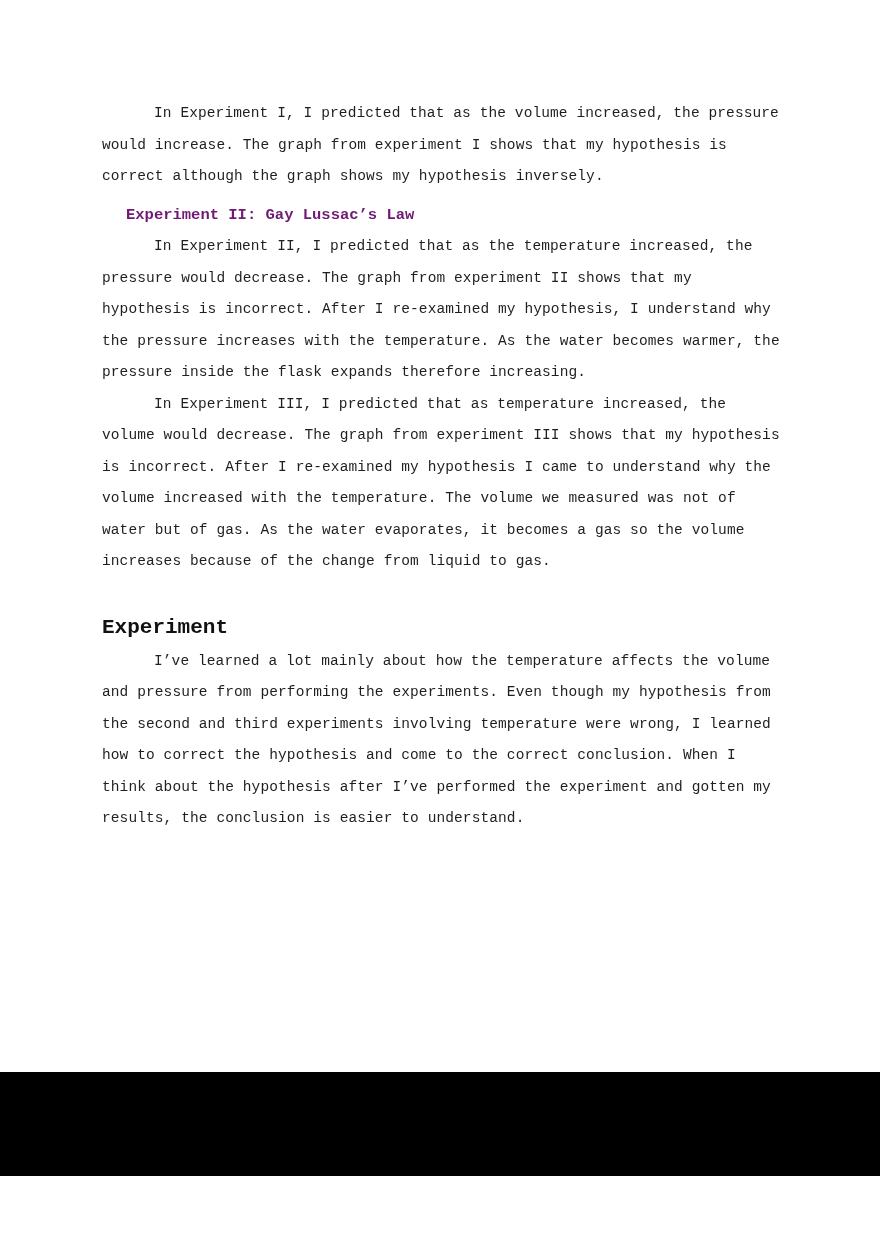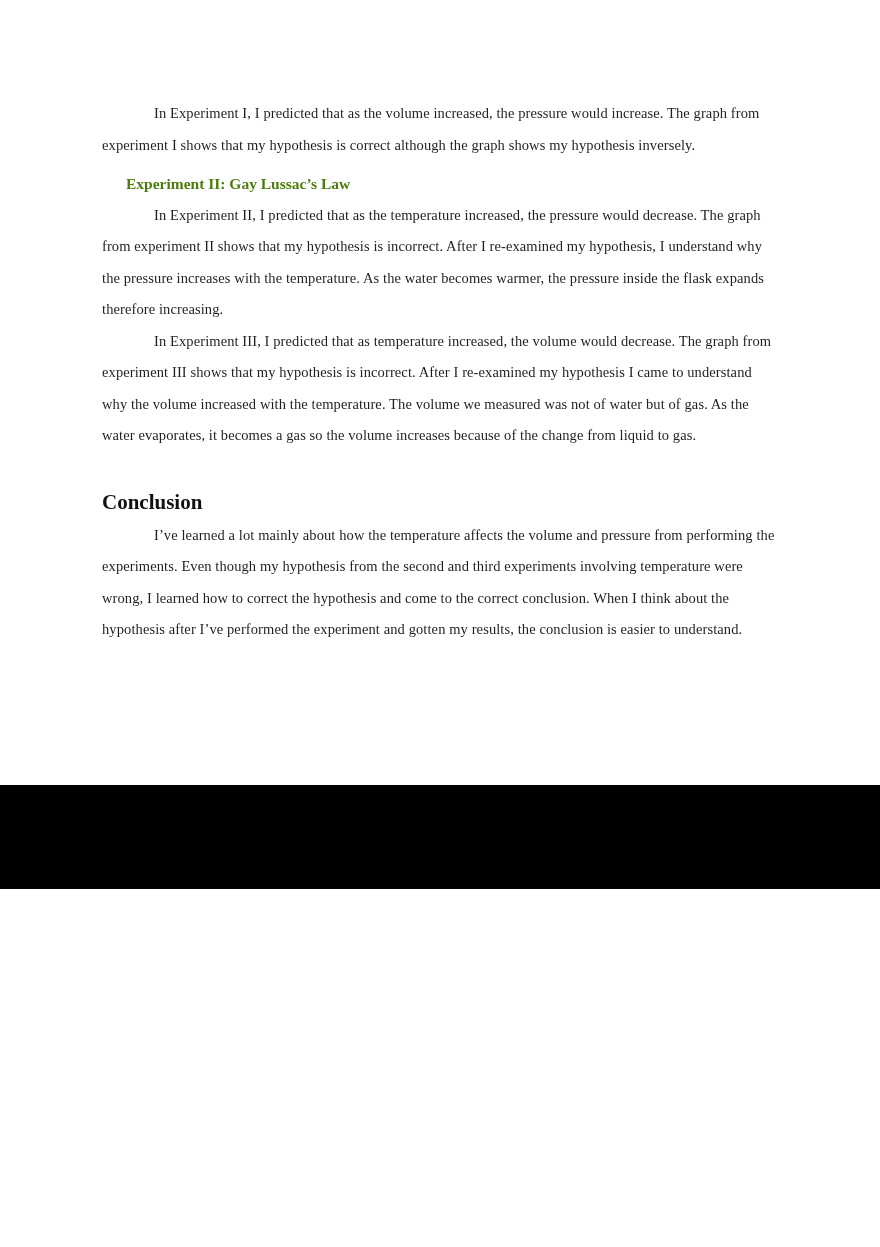--- a/index.html
+++ b/index.html
@@ -3,24 +3,24 @@
 <meta charset="utf-8">
 <style>
   html, body {
     margin: 0;
     padding: 0;
     background: #ffffff;
   }
   .page {
     position: relative;
     width: 880px;
-    height: 889px;
+    height: 1176px;
     background: #ffffff;
     overflow: hidden;
-    font-family: Liberation Serif, serif;
+    font-family: Liberation Mono, monospace;
   }
   .content {
     position: absolute;
     left: 102px;
     top: 98px;
     width: 678px;
     color: #1f1f1f;
     font-size: 14.5px;
     line-height: 31.5px;
     text-align: left;
@@ -28,21 +28,21 @@
   .content p.paragraph {
     margin: 0;
     text-indent: 52px;
     letter-spacing: 0.1px;
   }
   .content h2.subheading {
     margin: 7px 0 0 24px;
     font-size: 15.5px;
     line-height: 31.5px;
     font-weight: 700;
-    color: #4d7c0f;
+    color: #701a75;
   }
   .content h1.heading {
     margin: 33px 0 1px 0;
     font-size: 21px;
     line-height: 34px;
     font-weight: 700;
     color: #111111;
   }
   .black-bar {
     position: absolute;
@@ -55,17 +55,17 @@
 </style>
 </head>
 <body>
 
 <div class="page">
   <div class="content">
       <p class="paragraph">In Experiment I, I predicted that as the volume increased, the pressure would increase. The graph from experiment I shows that my hypothesis is correct although the graph shows my hypothesis inversely.</p>
       <h2 class="subheading">Experiment II: Gay Lussac’s Law</h2>
       <p class="paragraph">In Experiment II, I predicted that as the temperature increased, the pressure would decrease. The graph from experiment II shows that my hypothesis is incorrect. After I re-examined my hypothesis, I understand why the pressure increases with the temperature. As the water becomes warmer, the pressure inside the flask expands therefore increasing.</p>
       <p class="paragraph">In Experiment III, I predicted that as temperature increased, the volume would decrease. The graph from experiment III shows that my hypothesis is incorrect. After I re-examined my hypothesis I came to understand why the volume increased with the temperature. The volume we measured was not of water but of gas. As the water evaporates, it becomes a gas so the volume increases because of the change from liquid to gas.</p>
-      <h1 class="heading">Conclusion</h1>
+      <h1 class="heading">Experiment</h1>
       <p class="paragraph">I’ve learned a lot mainly about how the temperature affects the volume and pressure from performing the experiments. Even though my hypothesis from the second and third experiments involving temperature were wrong, I learned how to correct the hypothesis and come to the correct conclusion. When I think about the hypothesis after I’ve performed the experiment and gotten my results, the conclusion is easier to understand.</p>
     </div>
   <div class="black-bar"></div>
 </div>
 
 </body></html>

